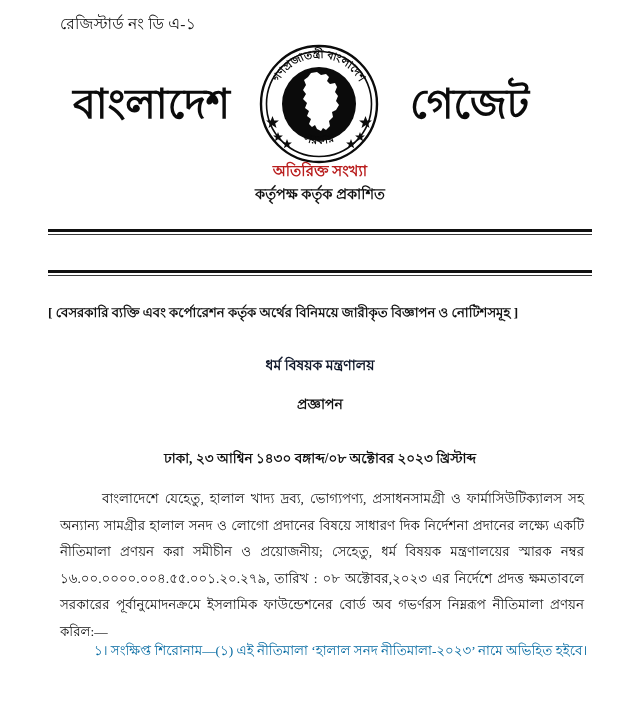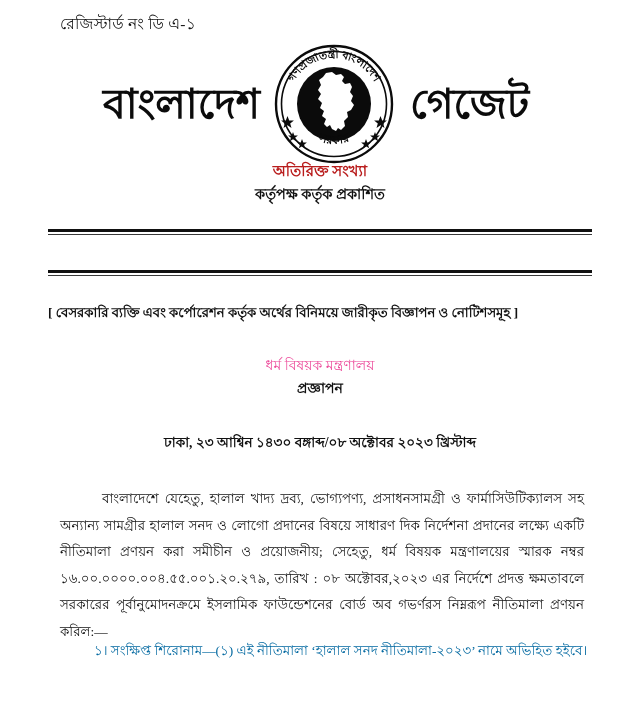--- a/index.html
+++ b/index.html
@@ -35,21 +35,21 @@
   }
 
   .masthead {
     position: absolute;
     left: 0;
     right: 0;
     top: 48px;
     height: 112px;
     display: flex;
     align-items: center;
-    justify-content: flex-end;
+    justify-content: space-between;
     gap: 0px;
   }
   .mast-word {
     font-size: 41px;
     font-weight: 700;
     line-height: 1;
     color: #0b0b0b;
     white-space: nowrap;
   }
   .mast-word.left  { width: 230px; text-align: right; padding-right: 12px; }
@@ -136,27 +136,28 @@
     text-align: center;
   }
   .org-name {
     font-size: 14.5px;
     font-weight: 700;
     line-height: 1.55;
     color: #111;
   }
   .org-ministry {
     font-size: 14px;
-    font-weight: 400;
+    font-weight: 700;
     line-height: 1.6;
-    color: #ec4899;
+    color: #0f172a;
   }
   .org-type {
     font-size: 14px;
     font-weight: 700;
+    margin-top: 16px;
     color: #111;
   }
   .org-date {
     font-size: 13.6px;
     font-weight: 700;
     margin-top: 31px;
     color: #111;
   }
 
   

